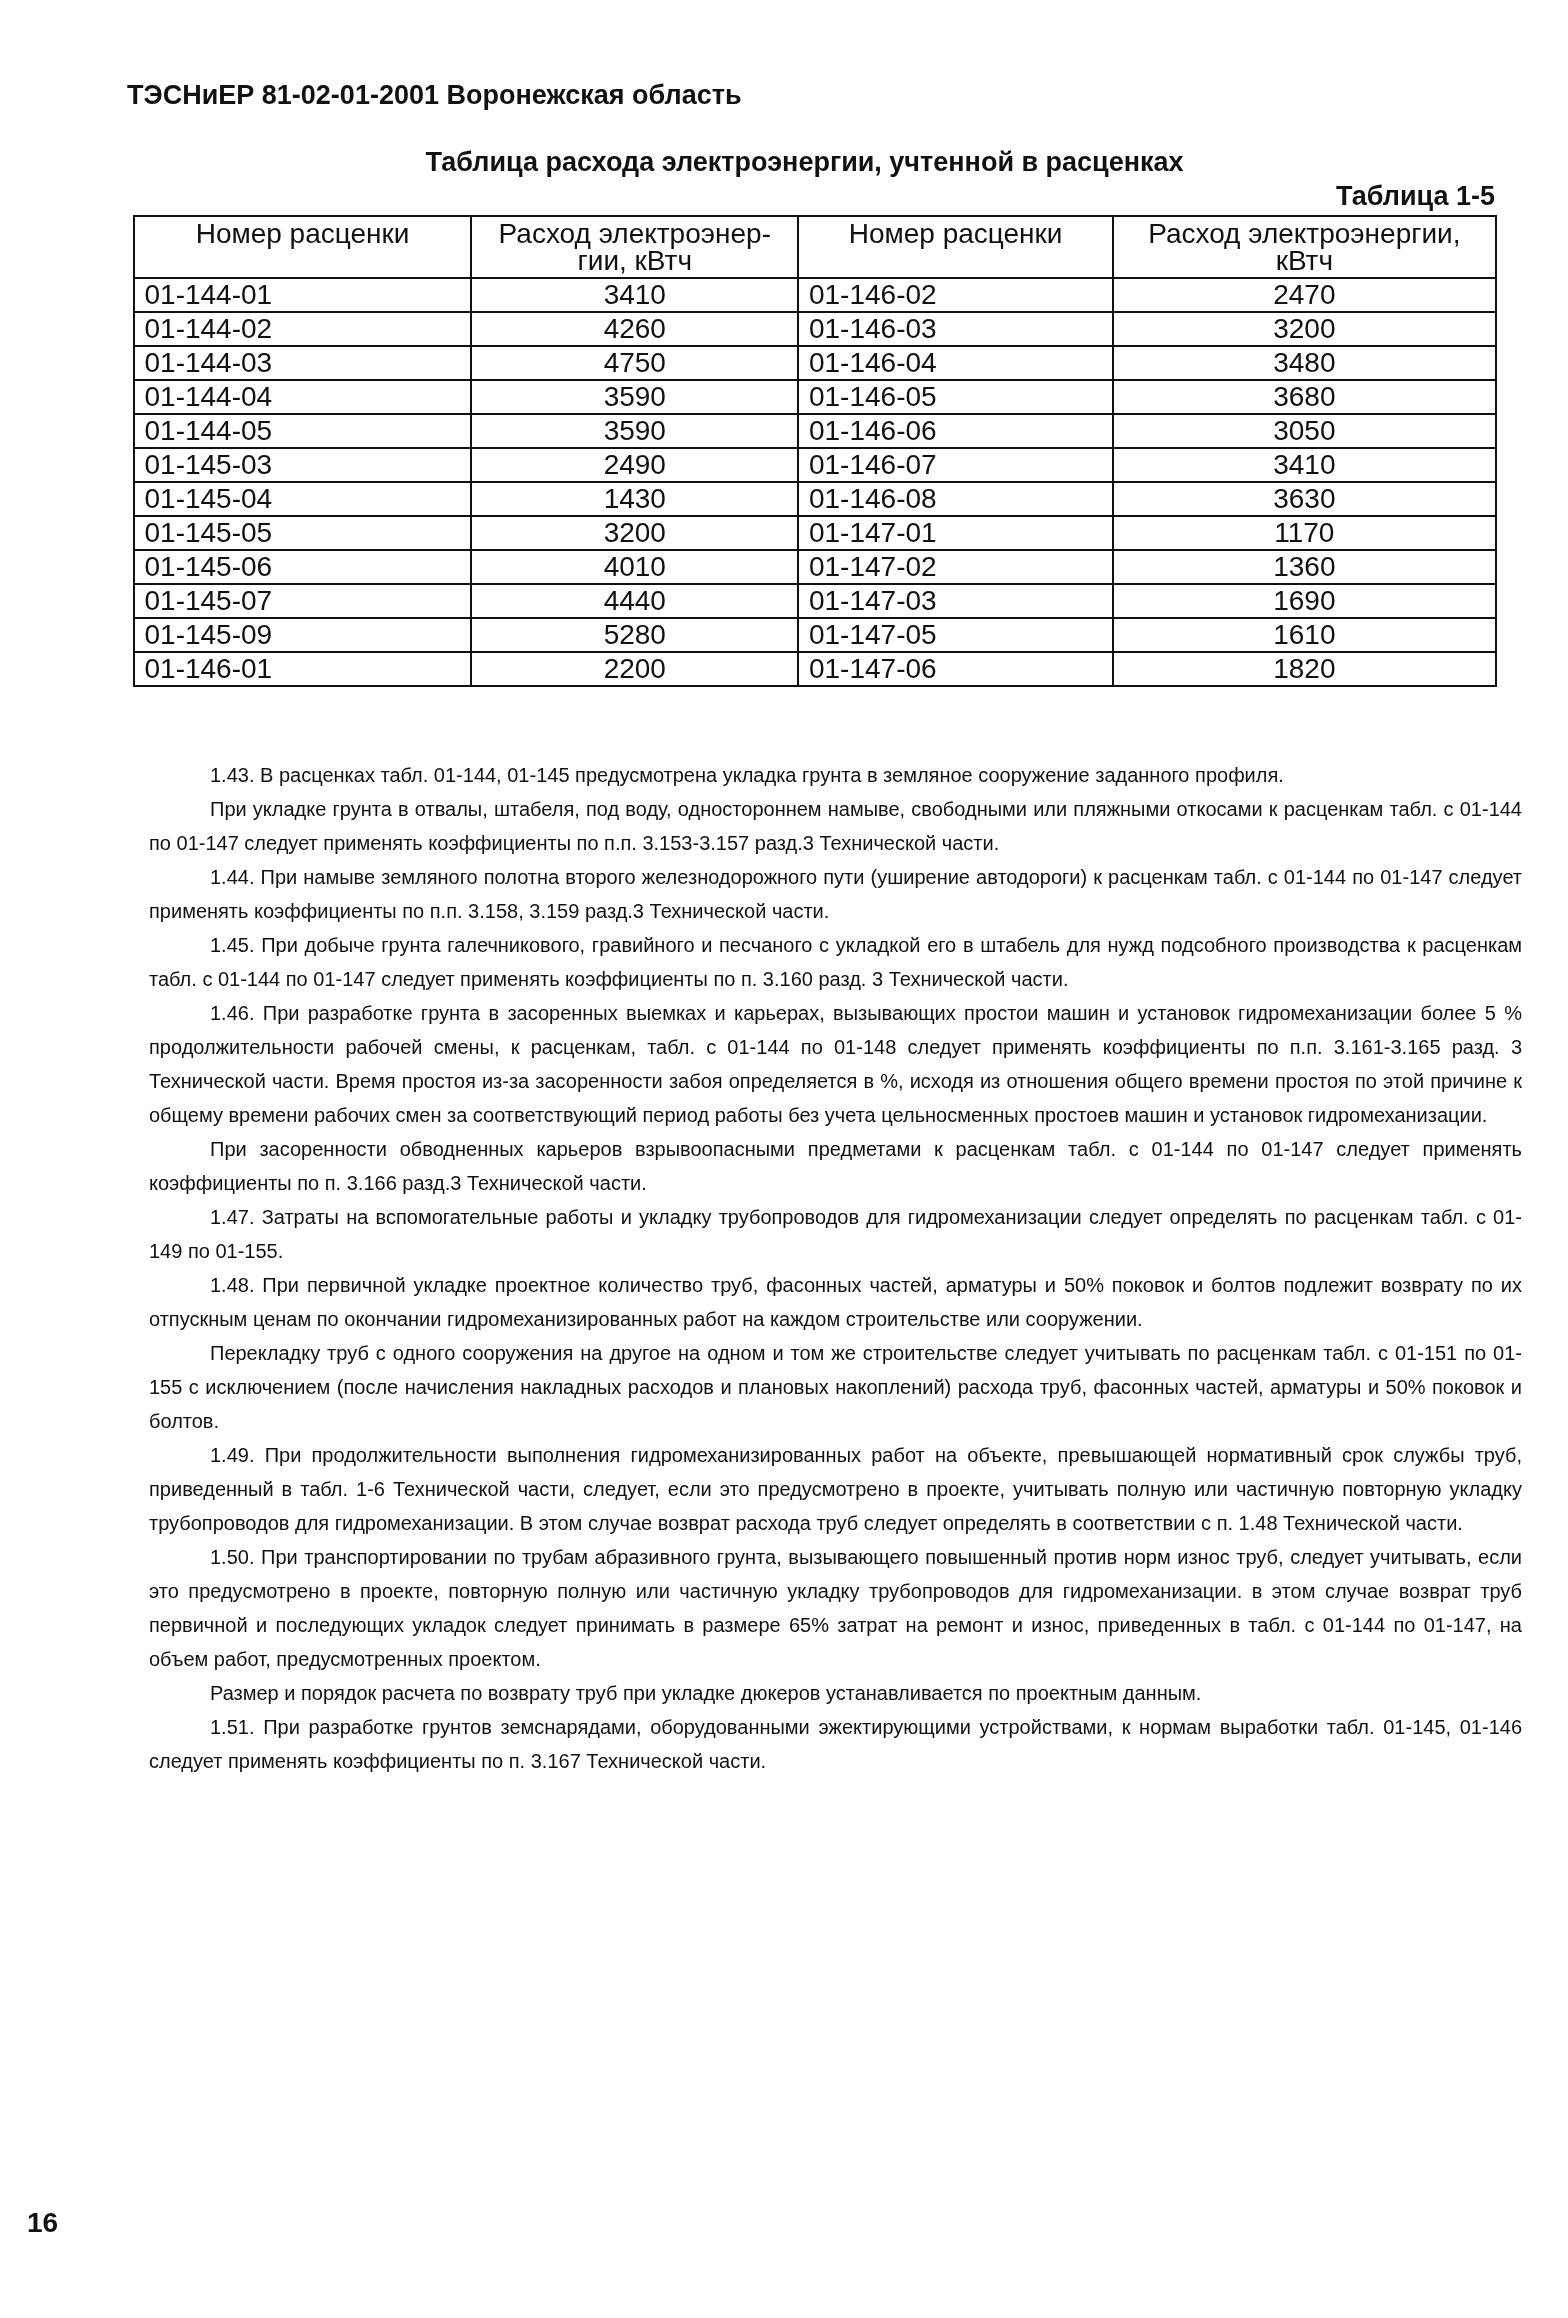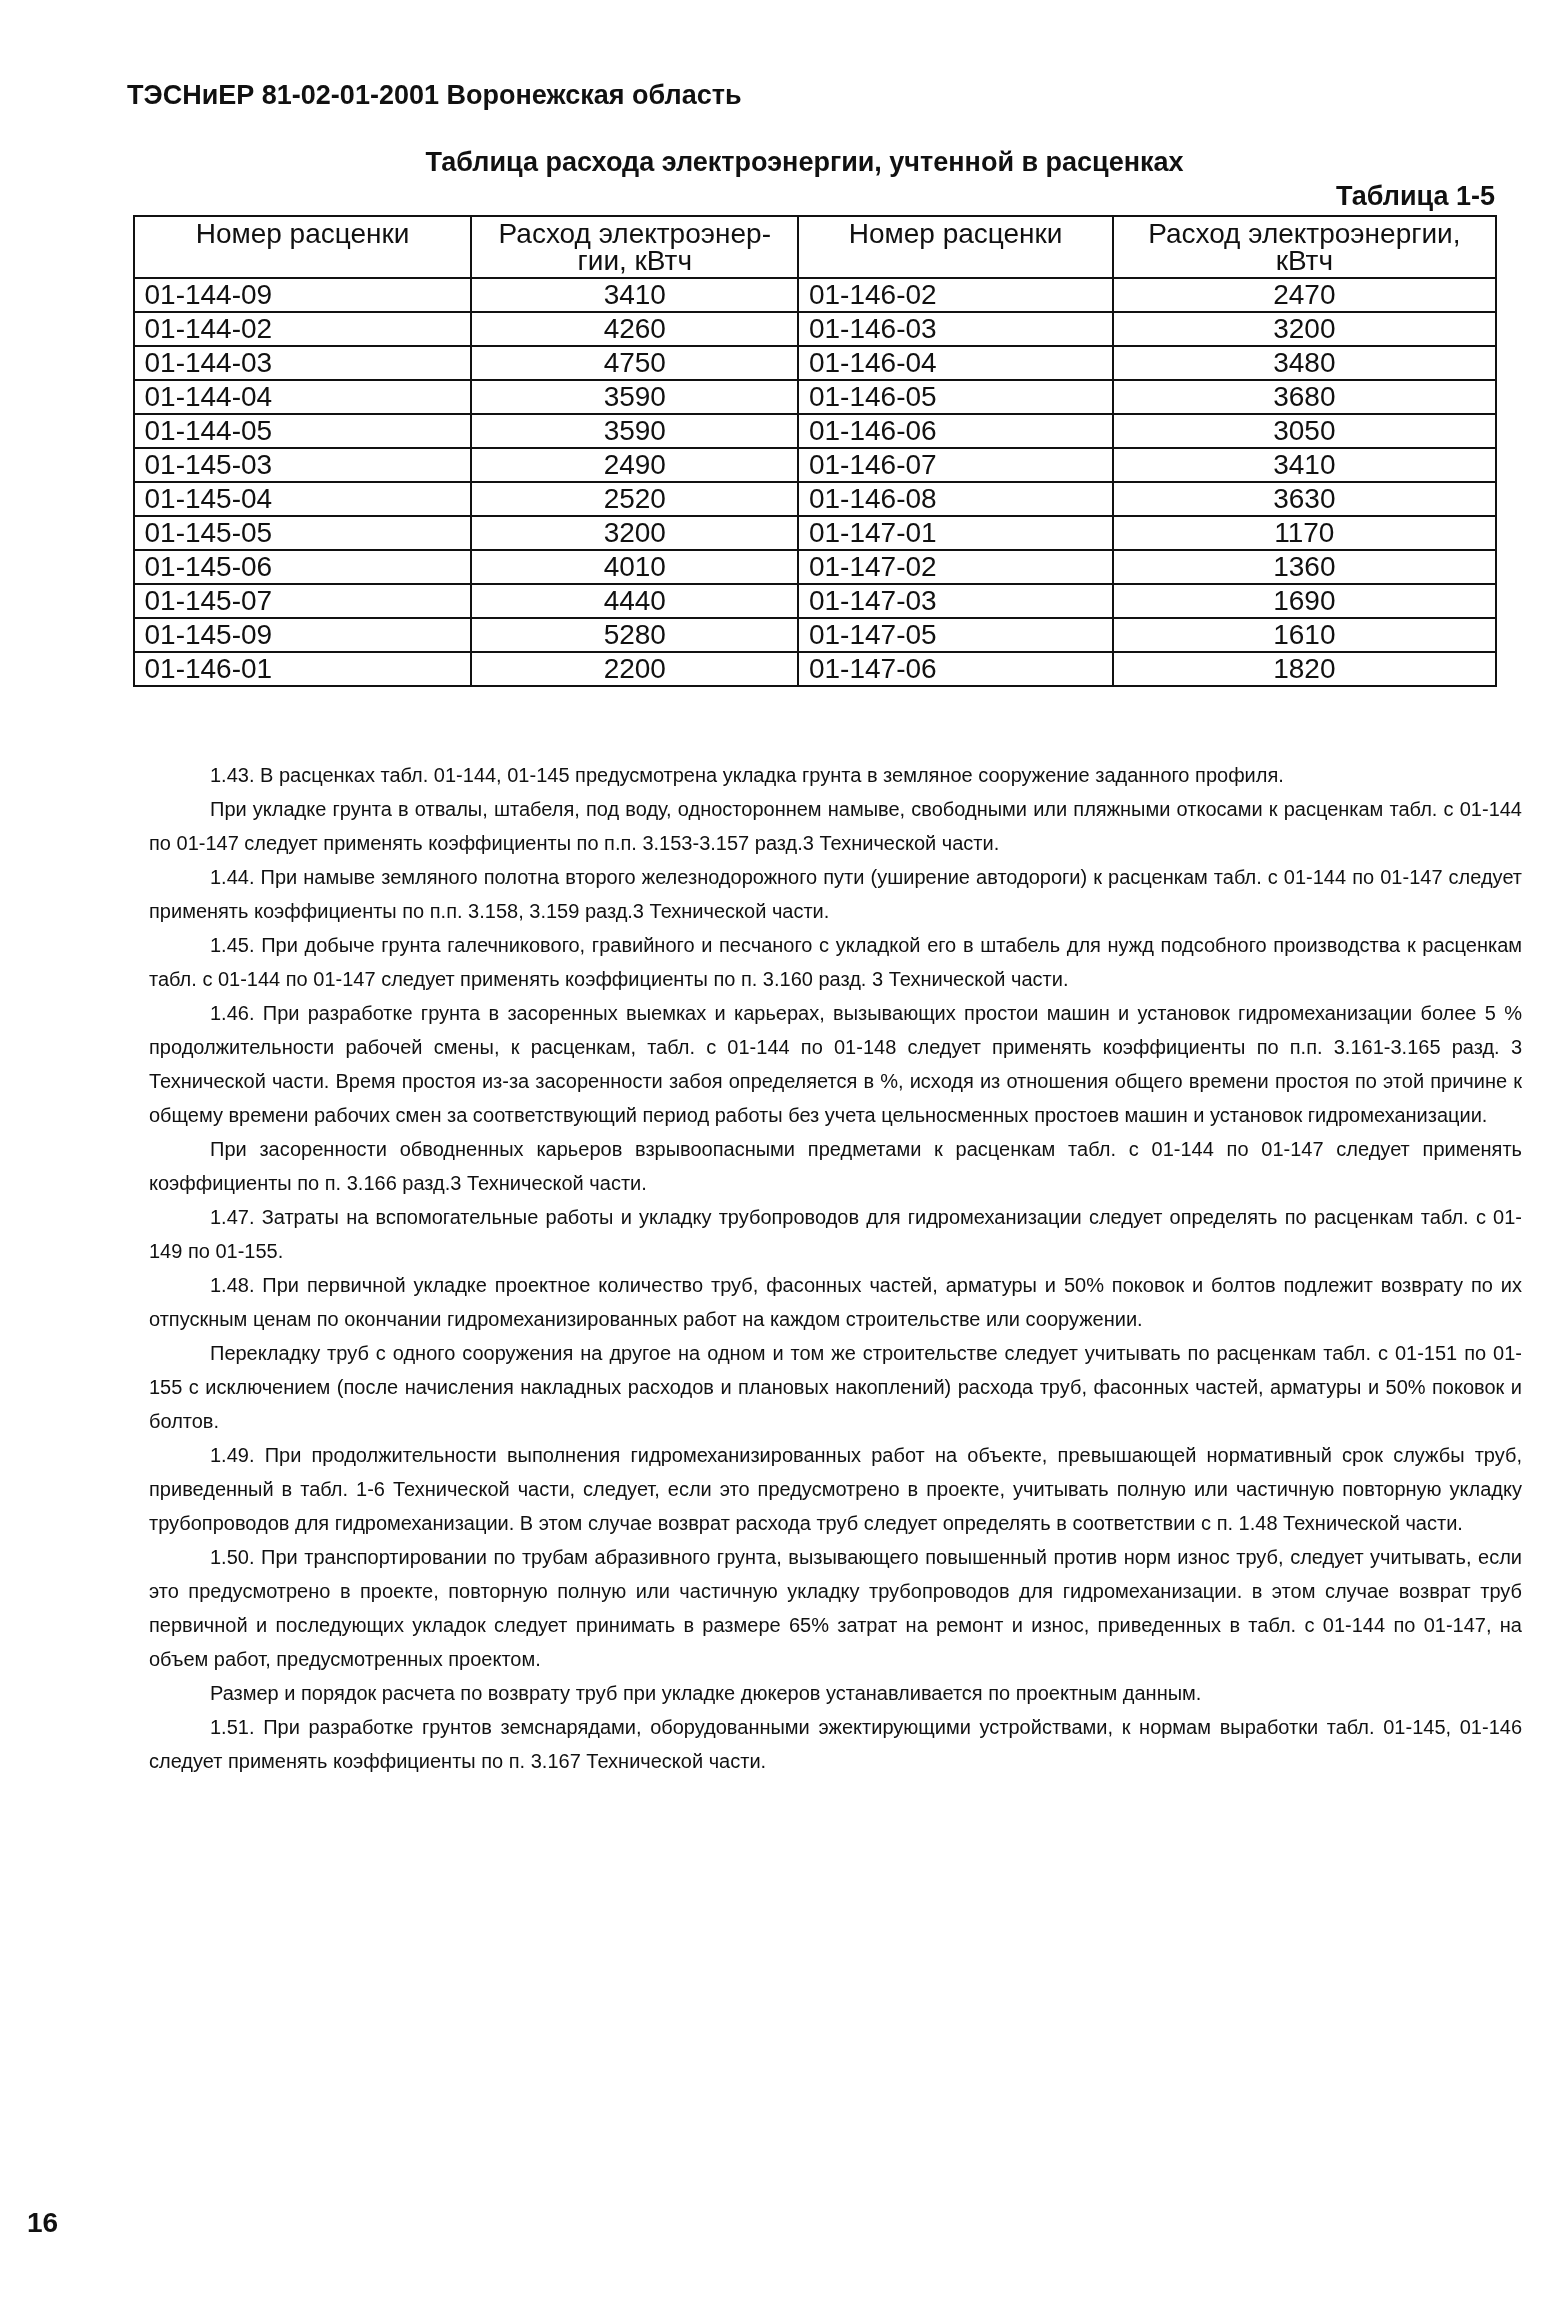--- a/index.html
+++ b/index.html
@@ -34,21 +34,21 @@
   <thead>
     <tr>
       <th>Номер расценки</th>
       <th>Расход электроэнер-гии, кВтч</th>
       <th>Номер расценки</th>
       <th>Расход электроэнергии, кВтч</th>
     </tr>
   </thead>
   <tbody>
     <tr>
-        <td class="code">01-144-09</td>
+        <td class="code">01-144-01</td>
         <td class="val">3410</td>
         <td class="code">01-146-02</td>
         <td class="val">2470</td>
       </tr>
     <tr>
         <td class="code">01-144-02</td>
         <td class="val">4260</td>
         <td class="code">01-146-03</td>
         <td class="val">3200</td>
       </tr>
@@ -71,21 +71,21 @@
         <td class="val">3050</td>
       </tr>
     <tr>
         <td class="code">01-145-03</td>
         <td class="val">2490</td>
         <td class="code">01-146-07</td>
         <td class="val">3410</td>
       </tr>
     <tr>
         <td class="code">01-145-04</td>
-        <td class="val">2520</td>
+        <td class="val">1430</td>
         <td class="code">01-146-08</td>
         <td class="val">3630</td>
       </tr>
     <tr>
         <td class="code">01-145-05</td>
         <td class="val">3200</td>
         <td class="code">01-147-01</td>
         <td class="val">1170</td>
       </tr>
     <tr>

